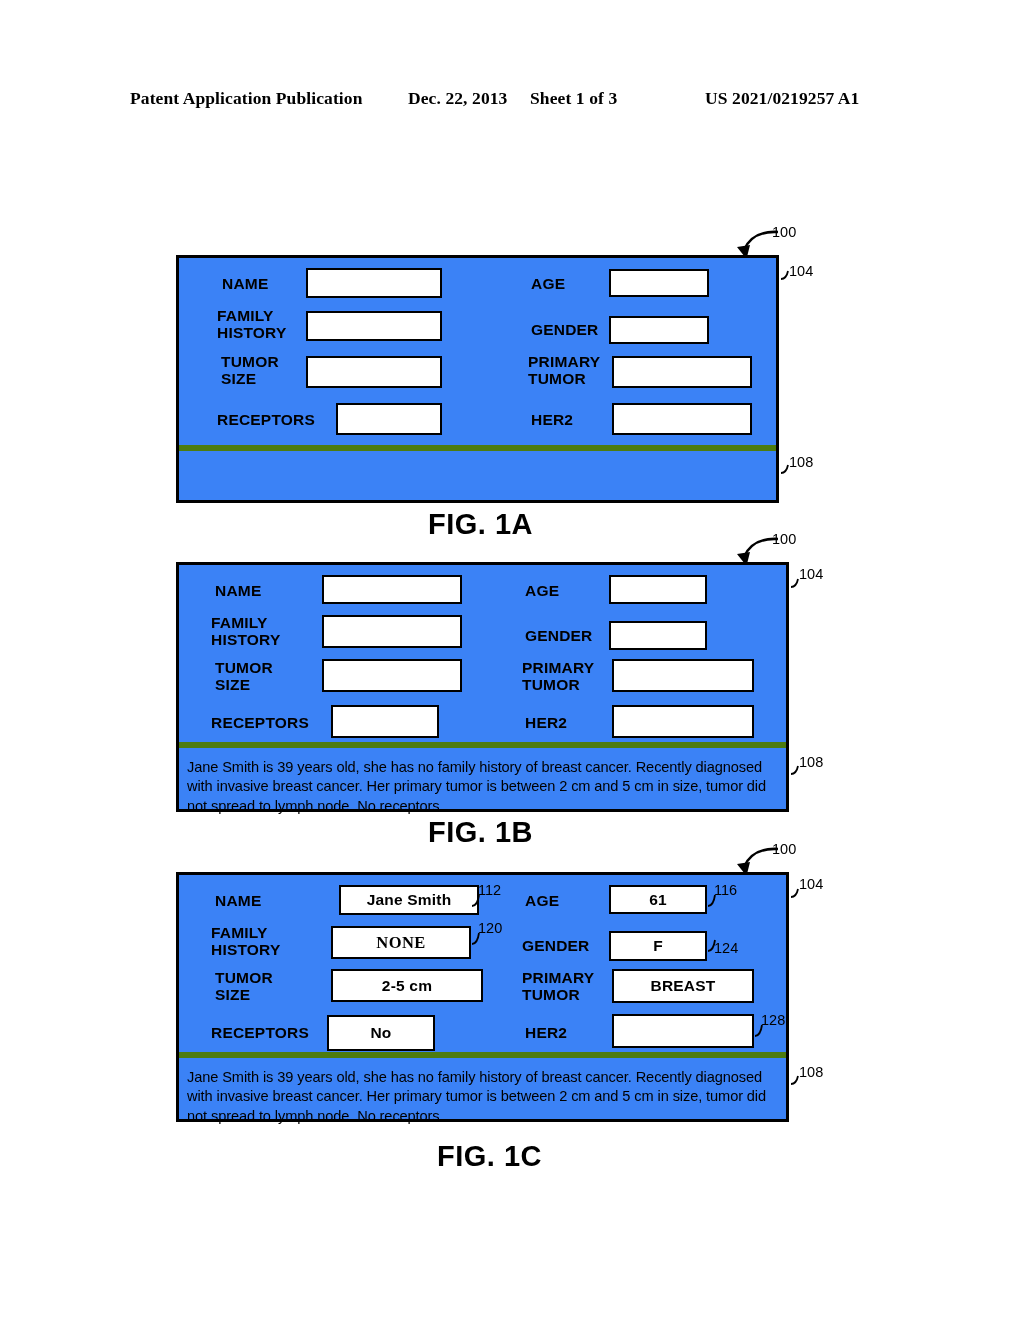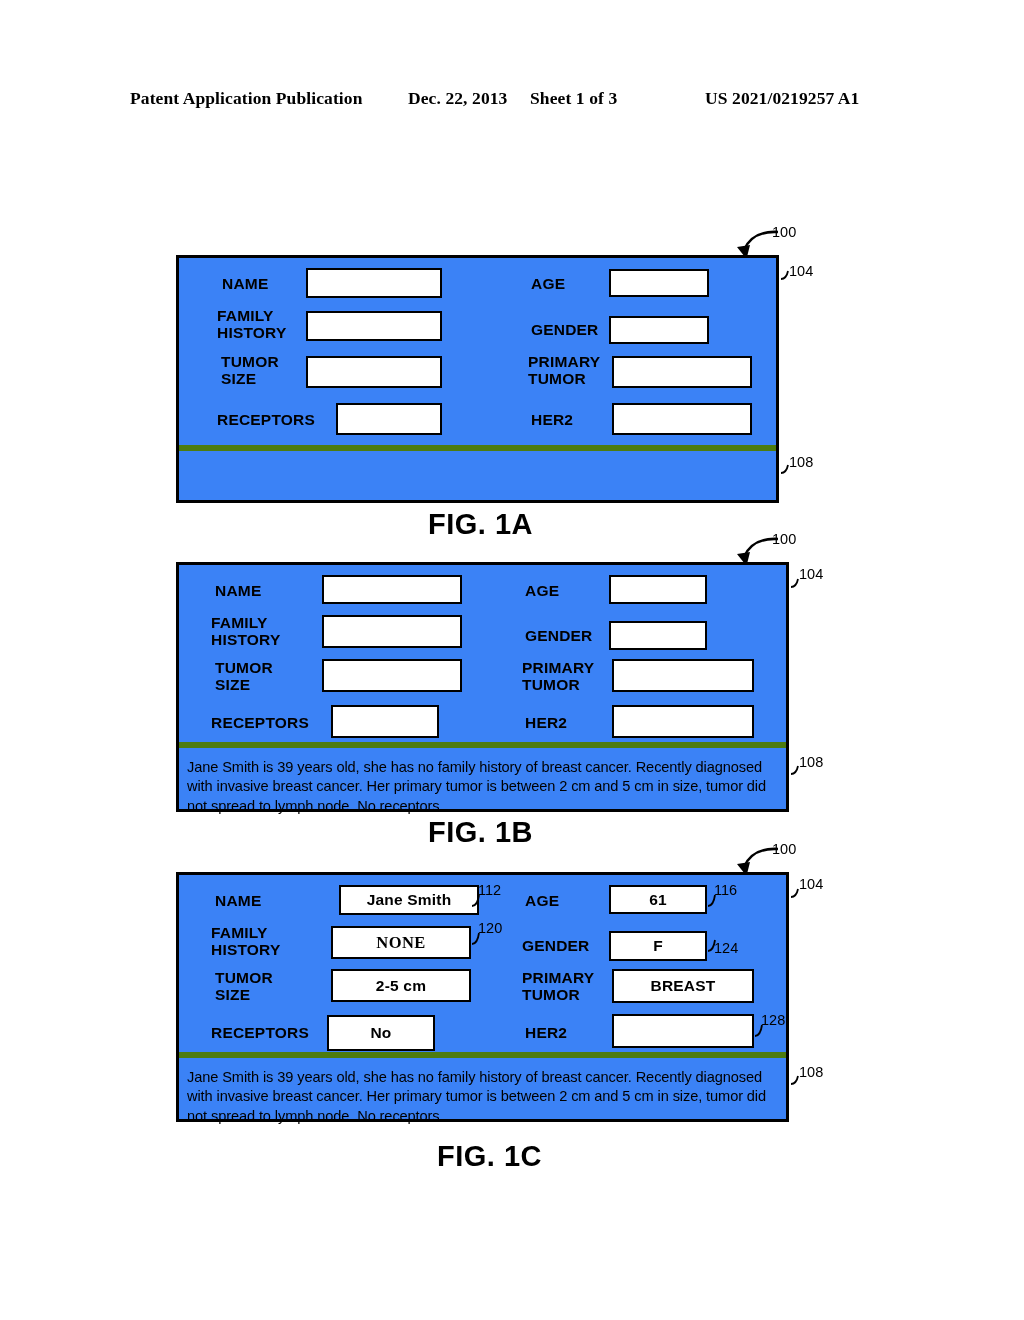--- a/index.html
+++ b/index.html
@@ -284,21 +284,21 @@
 
       <div class="fld-label" style="left:36px; top:18px;">NAME</div>
       <div class="fld-box" style="left:152px; top:10px; width:140px; height:30px;margin-left:8px;">Jane Smith</div>
 
       <div class="fld-label" style="left:32px; top:50px;">FAMILY
 HISTORY</div>
       <div class="fld-box serif" style="left:152px; top:51px; width:140px; height:33px;">NONE</div>
 
       <div class="fld-label" style="left:36px; top:95px;">TUMOR
 SIZE</div>
-      <div class="fld-box" style="left:152px; top:94px; width:140px; height:33px;">2-5 cm</div>
+      <div class="fld-box" style="left:152px; top:94px; width:152px; height:33px;">2-5 cm</div>
 
       <div class="fld-label" style="left:32px; top:150px;">RECEPTORS</div>
       <div class="fld-box" style="left:148px; top:140px; width:108px; height:36px;">No</div>
 
       <div class="fld-label" style="left:346px; top:18px;">AGE</div>
       <div class="fld-box" style="left:430px; top:10px; width:98px; height:29px;">61</div>
 
       <div class="fld-label" style="left:343px; top:63px;">GENDER</div>
       <div class="fld-box" style="left:430px; top:56px; width:98px; height:30px;">F</div>
 

